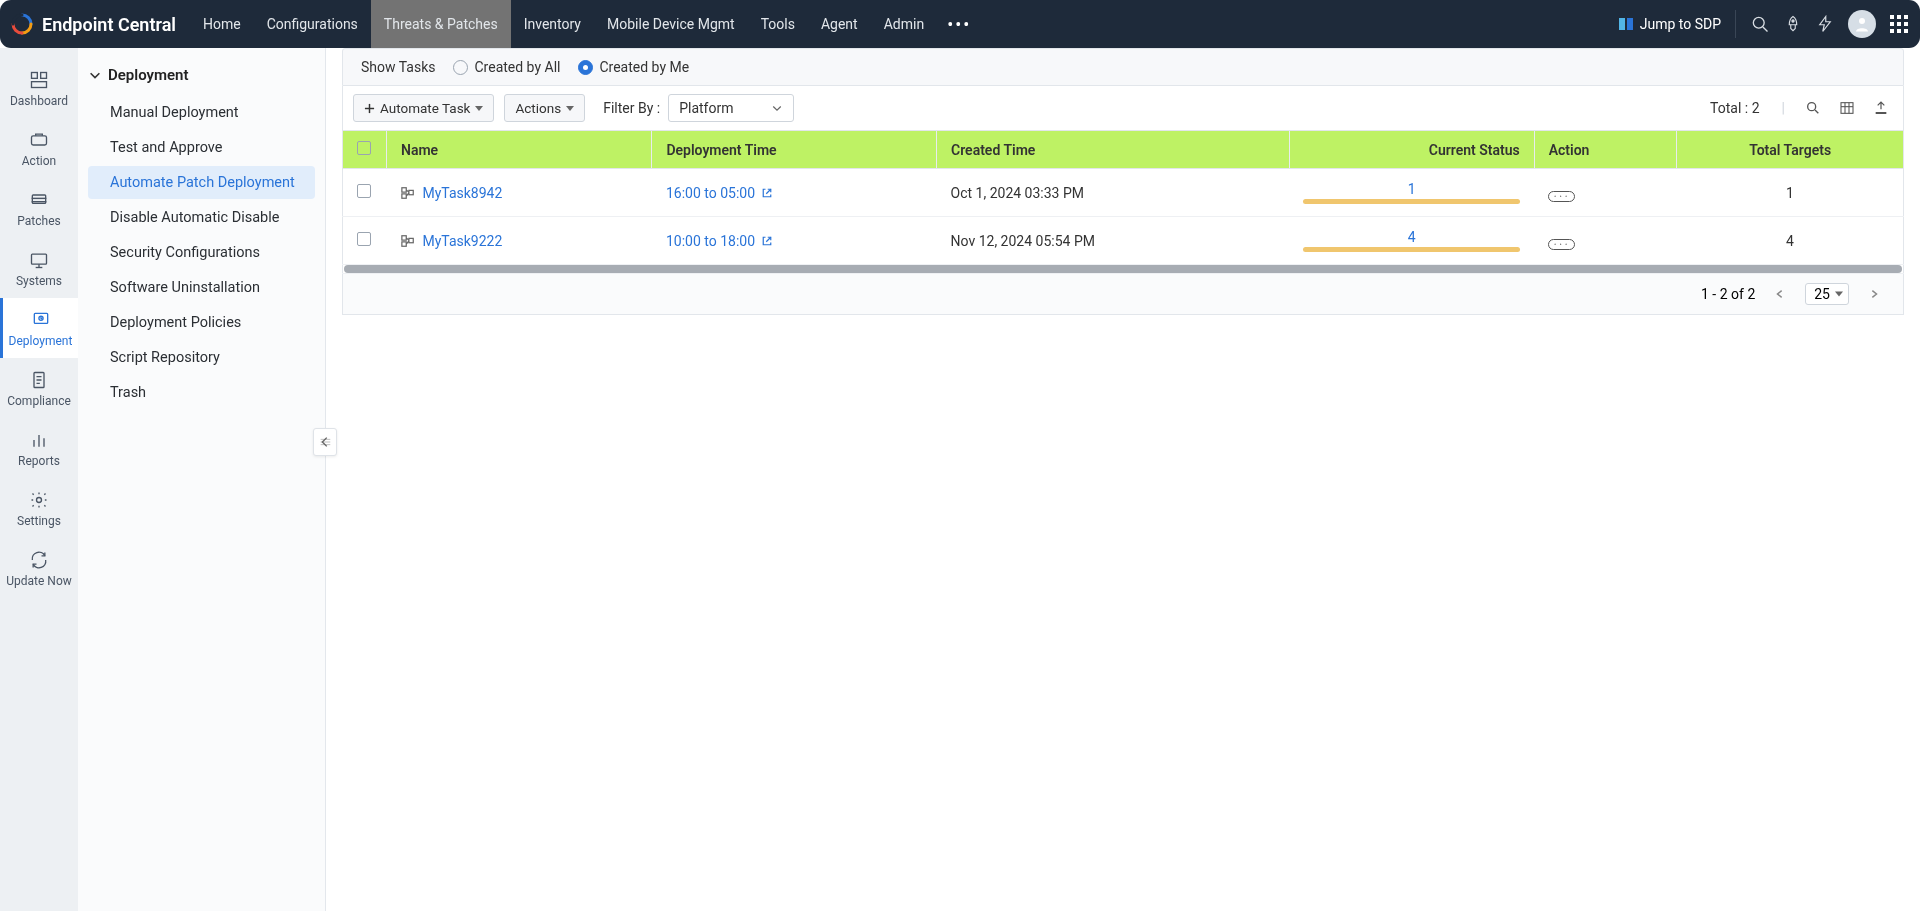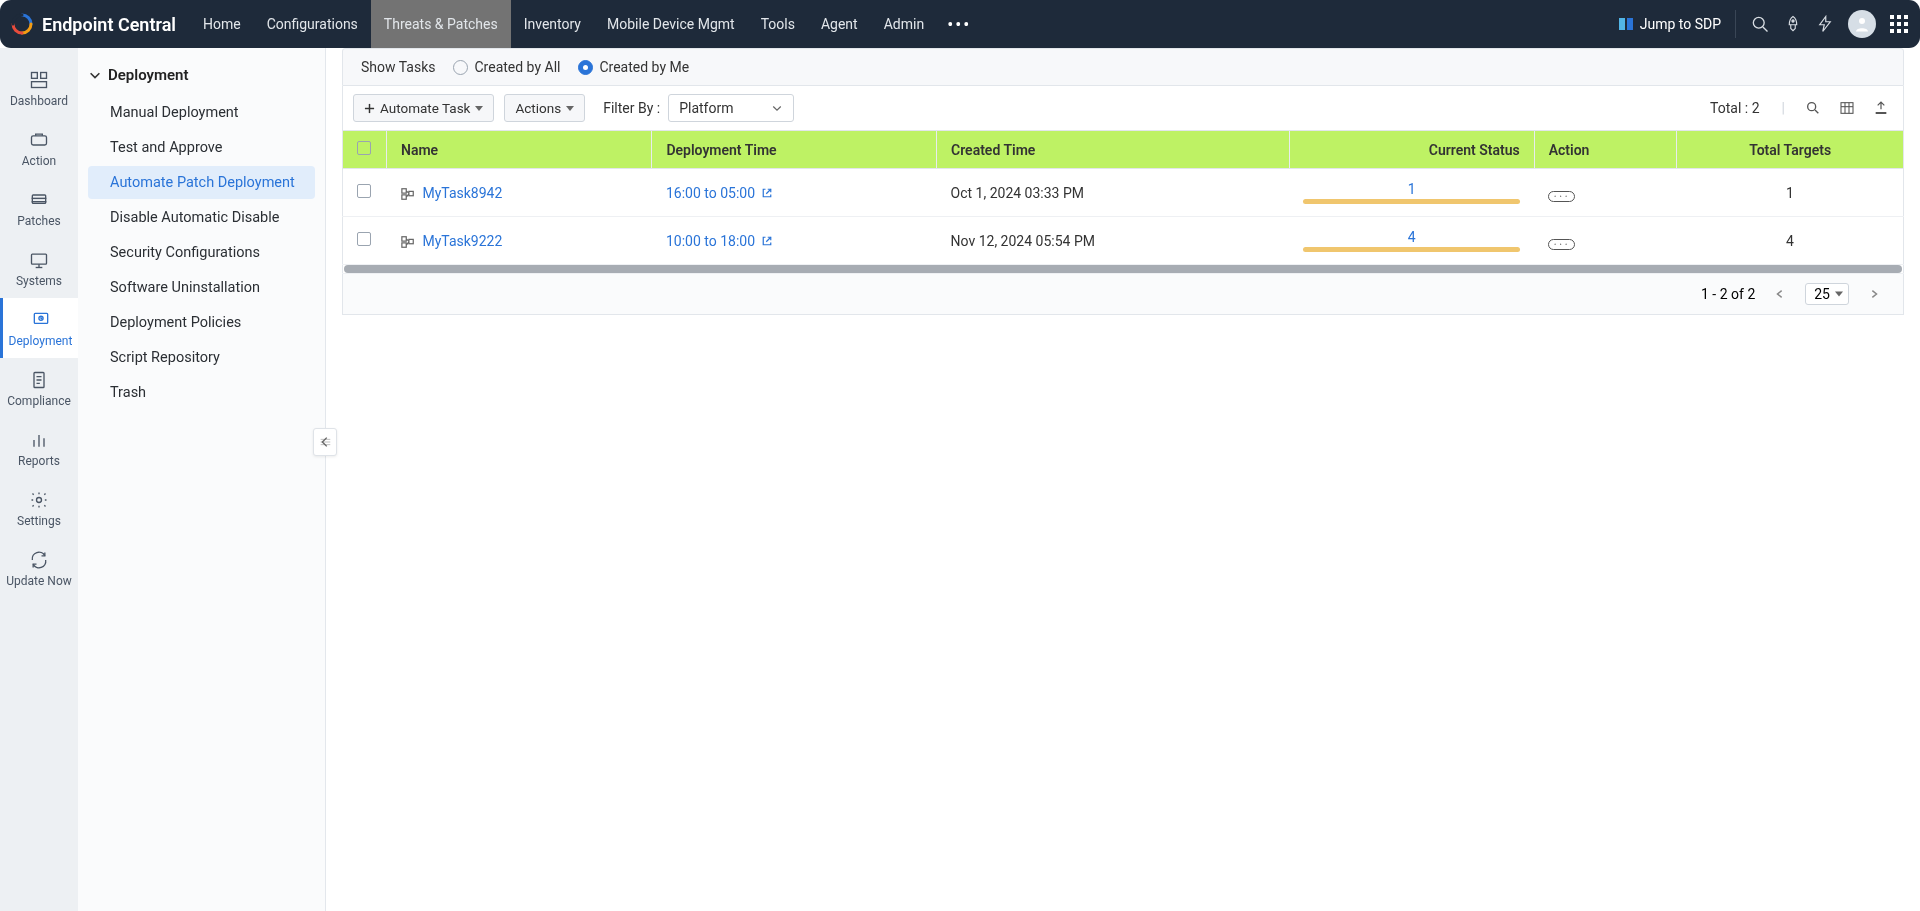--- a/index.html
+++ b/index.html
@@ -301,21 +301,21 @@
     font-size: 14px;
     vertical-align: middle;
   }
   .checkbox {
     width: 14px; height: 14px;
     border: 1.3px solid #9aa4b0;
     border-radius: 2px;
     cursor: pointer;
     display: inline-block;
   }
-  .name-cell { display: flex; align-items: flex-end; gap: 8px; }
+  .name-cell { display: flex; align-items: center; gap: 8px; }
   .name-link { color: #2a74d8; cursor: pointer; }
   .dep-time { color: #2a74d8; cursor: pointer; display: inline-flex; align-items: center; gap: 6px; }
   .status-cell { text-align: center; }
   .status-num { color: #2a74d8; cursor: pointer; display: block; margin-bottom: 2px; }
   .status-bar {
     height: 5px;
     background: #f0c66e;
     border-radius: 3px;
     width: 100%;
   }

